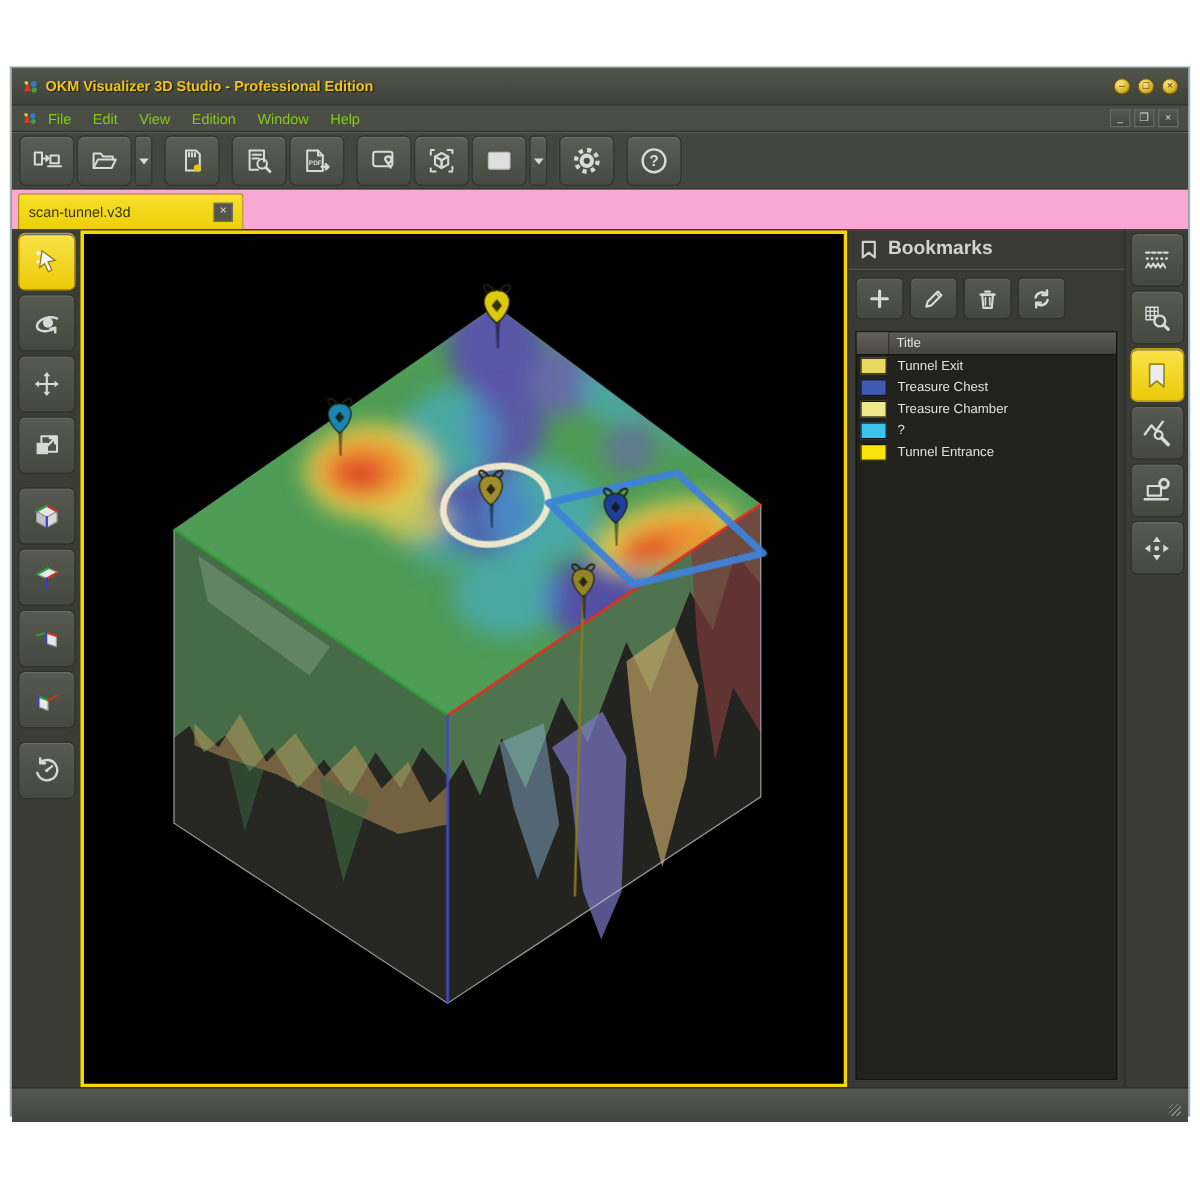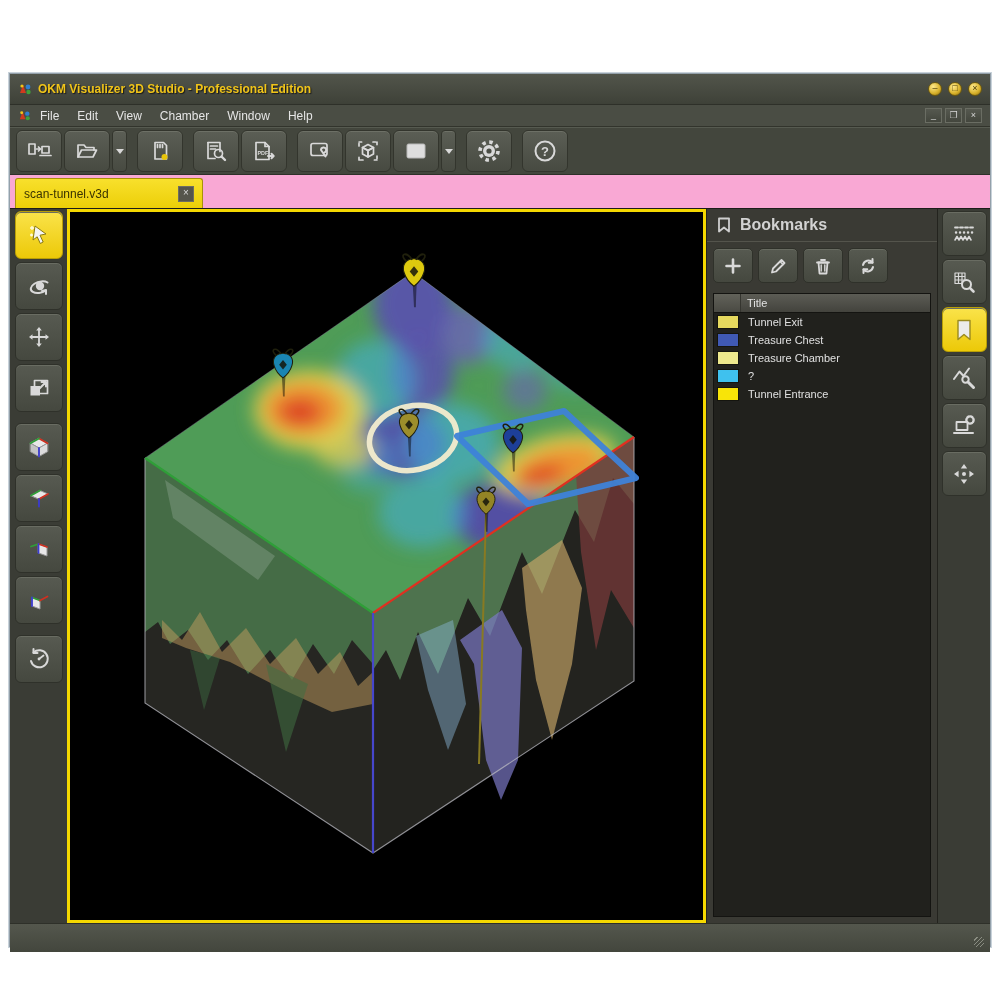--- a/index.html
+++ b/index.html
@@ -1,30 +1,30 @@
 <!DOCTYPE html>
 <html><head>
 <meta charset="utf-8">
 <style>
   html,body{margin:0;padding:0;background:#ffffff;font-family:"Liberation Sans",sans-serif;}
   .page{position:relative;width:1000px;height:1000px;background:#fff;overflow:hidden;}
-  .app{position:absolute;left:9px;top:73px;width:980px;height:872px;background:#43463d;
+  .app{position:absolute;left:9px;top:56px;width:980px;height:872px;background:#43463d;
        border:1px solid #93a0aa;box-shadow:0 0 0 1px #c8d2da;}
   
   .titlebar{height:30px;display:flex;align-items:center;padding:0 8px;
             background:linear-gradient(#52554b,#3e4138);border-bottom:1px solid #2e3029;}
   .title-text{color:#f0c419;font-size:12px;font-weight:bold;margin-left:6px;flex:1;
               text-shadow:1px 1px 1px #1a1a1a;}
   .orb{width:12px;height:12px;border-radius:50%;margin-left:6px;
        background:radial-gradient(circle at 35% 30%,#ffe98a,#d8b12a 60%,#8a6d10);
        border:1px solid #6d5a10;color:#4a3c05;font-size:9px;line-height:11px;text-align:center;cursor:pointer;}
   
   .menubar{height:21px;display:flex;align-items:center;background:#4a4d44;padding:0 8px;
            border-bottom:1px solid #32342c;}
-  .menu-item{color:#e5e5e5;font-size:12px;padding:2px 9px;cursor:default;}
+  .menu-item{color:#84cc16;font-size:12px;padding:2px 9px;cursor:default;}
   .menu-spacer{flex:1;}
   .wctl{width:15px;height:13px;margin-left:3px;background:linear-gradient(#55584f,#43463d);
         border:1px solid #6a6d63;color:#d8d8d8;font-size:9px;line-height:12px;text-align:center;}
   
   .toolbar{height:46px;display:flex;align-items:center;background:#43463d;padding:0 6px;
            border-bottom:1px solid #2e3029;border-top:1px solid #565a50;}
   .tbtn{width:44px;height:40px;margin-right:2px;border-radius:6px;display:flex;align-items:center;justify-content:center;
         background:linear-gradient(#5b5e55,#474a41);border:1px solid #33352d;box-shadow:inset 0 1px 0 #6d7066;cursor:pointer;}
   .tbtn.narrow{width:13px;border-radius:4px;}
   .tgap{width:8px;}
@@ -93,21 +93,21 @@
   <div class="menubar">
     <svg width="13" height="13" viewBox="0 0 14 14">
       <path d="M2,11 L5,3 8,11 Z" fill="#d23a1e"></path>
           <circle cx="10" cy="5" r="2.4" fill="#2f7fd0"></circle>
       <circle cx="10.5" cy="10" r="2.2" fill="#3fa03a"></circle>
           <circle cx="4" cy="4" r="1.6" fill="#f0c419"></circle>
     </svg>
     <span class="menu-item">File</span>
     <span class="menu-item">Edit</span>
     <span class="menu-item">View</span>
-    <span class="menu-item">Chamber</span>
+    <span class="menu-item">Edition</span>
     <span class="menu-item">Window</span>
     <span class="menu-item">Help</span>
     <span class="menu-spacer"></span>
     <div class="wctl">_</div>
     <div class="wctl">❐</div>
     <div class="wctl">×</div>
   </div>
 
   <div class="toolbar">
     <div class="tbtn">

